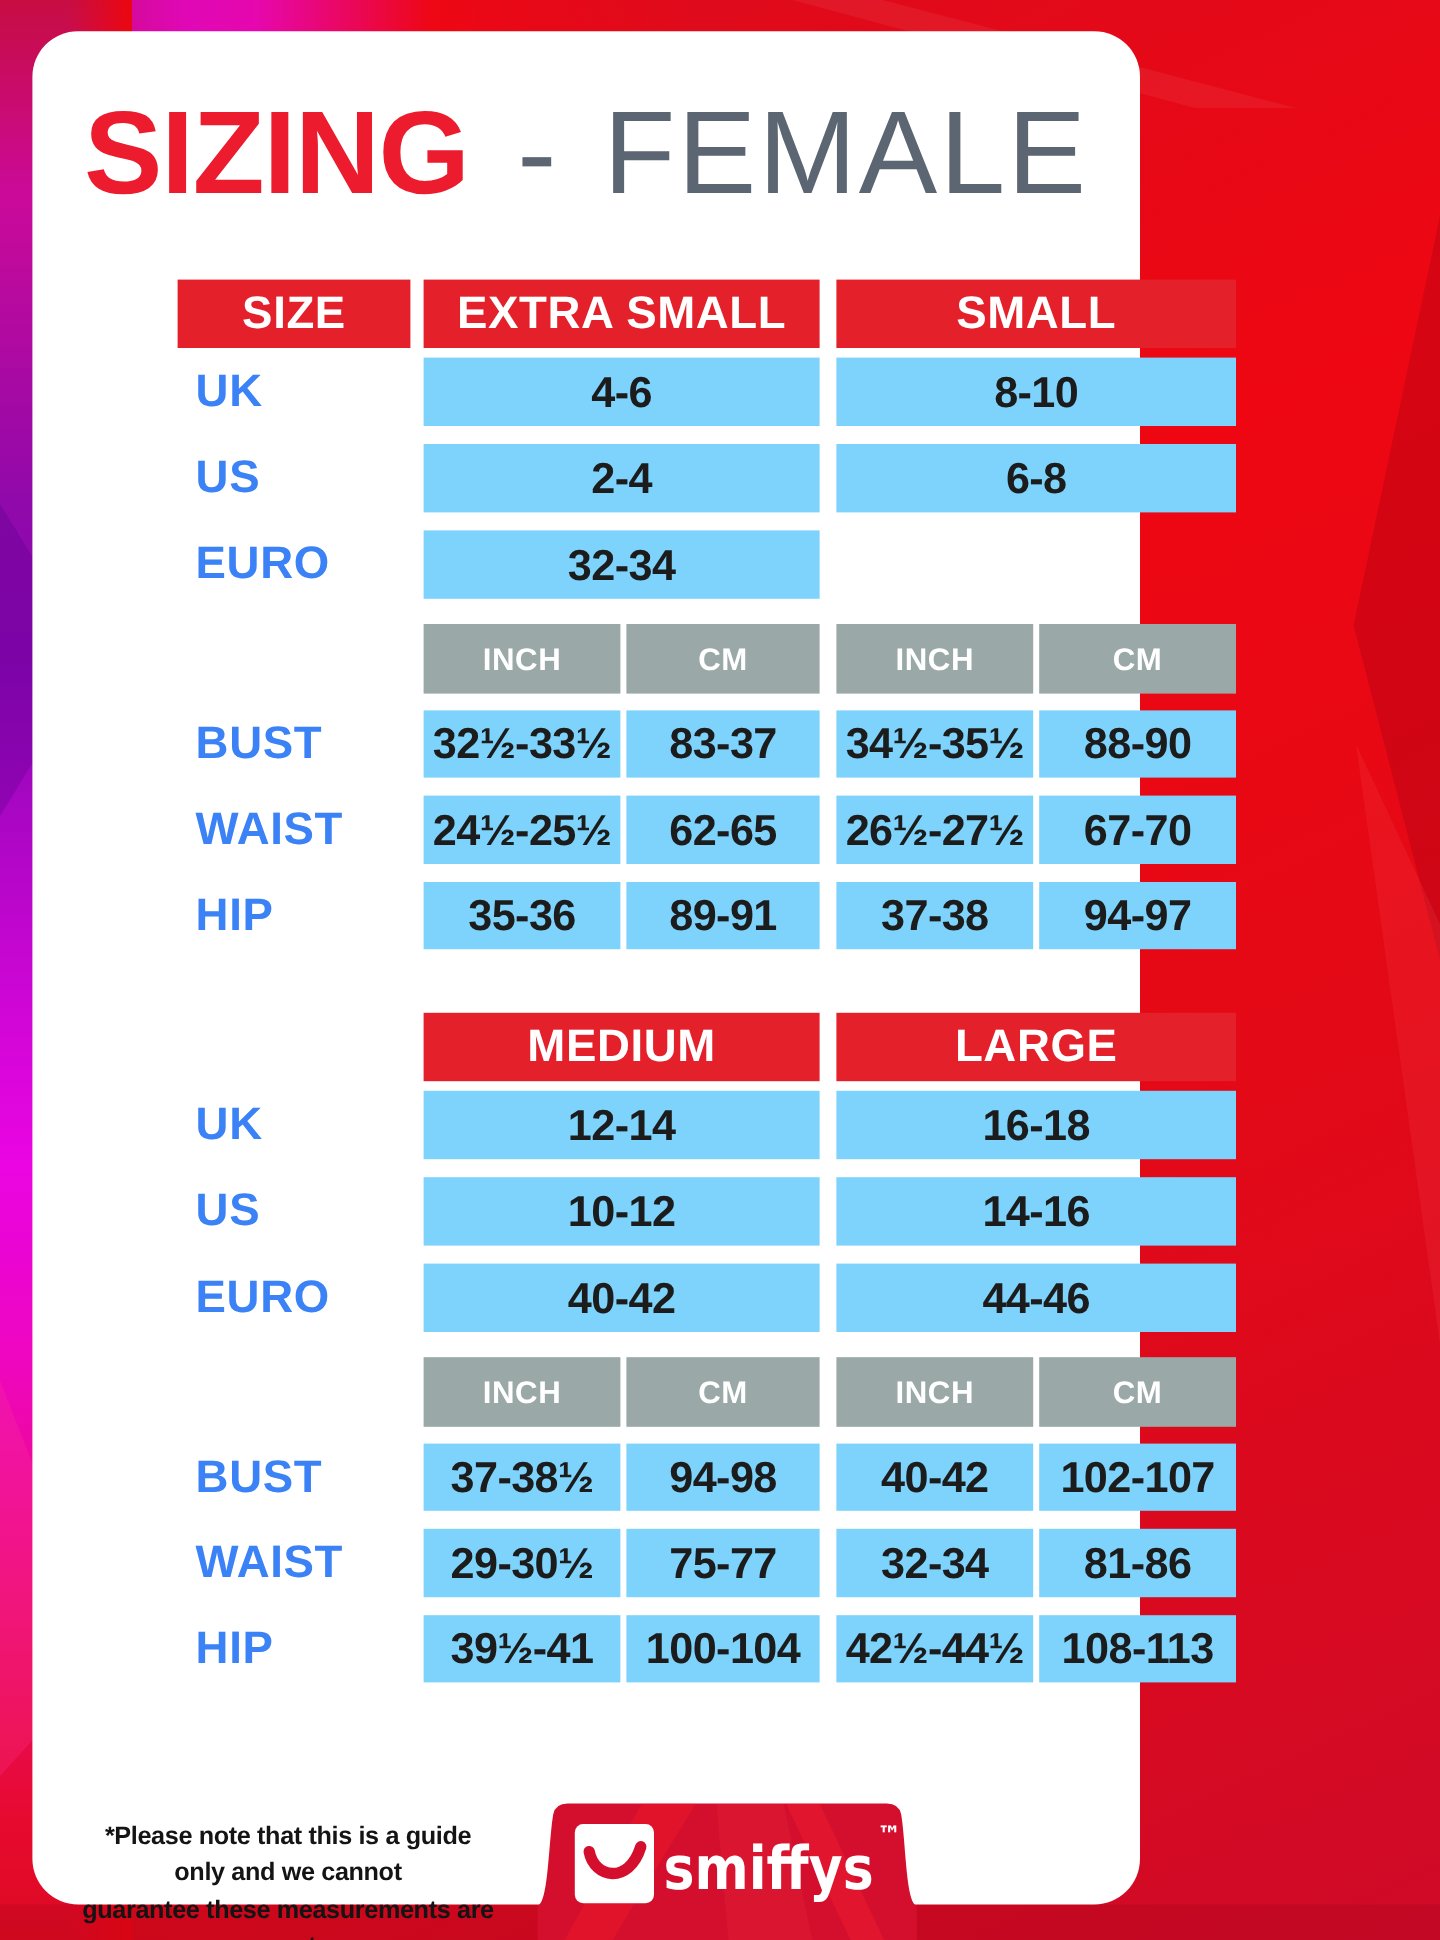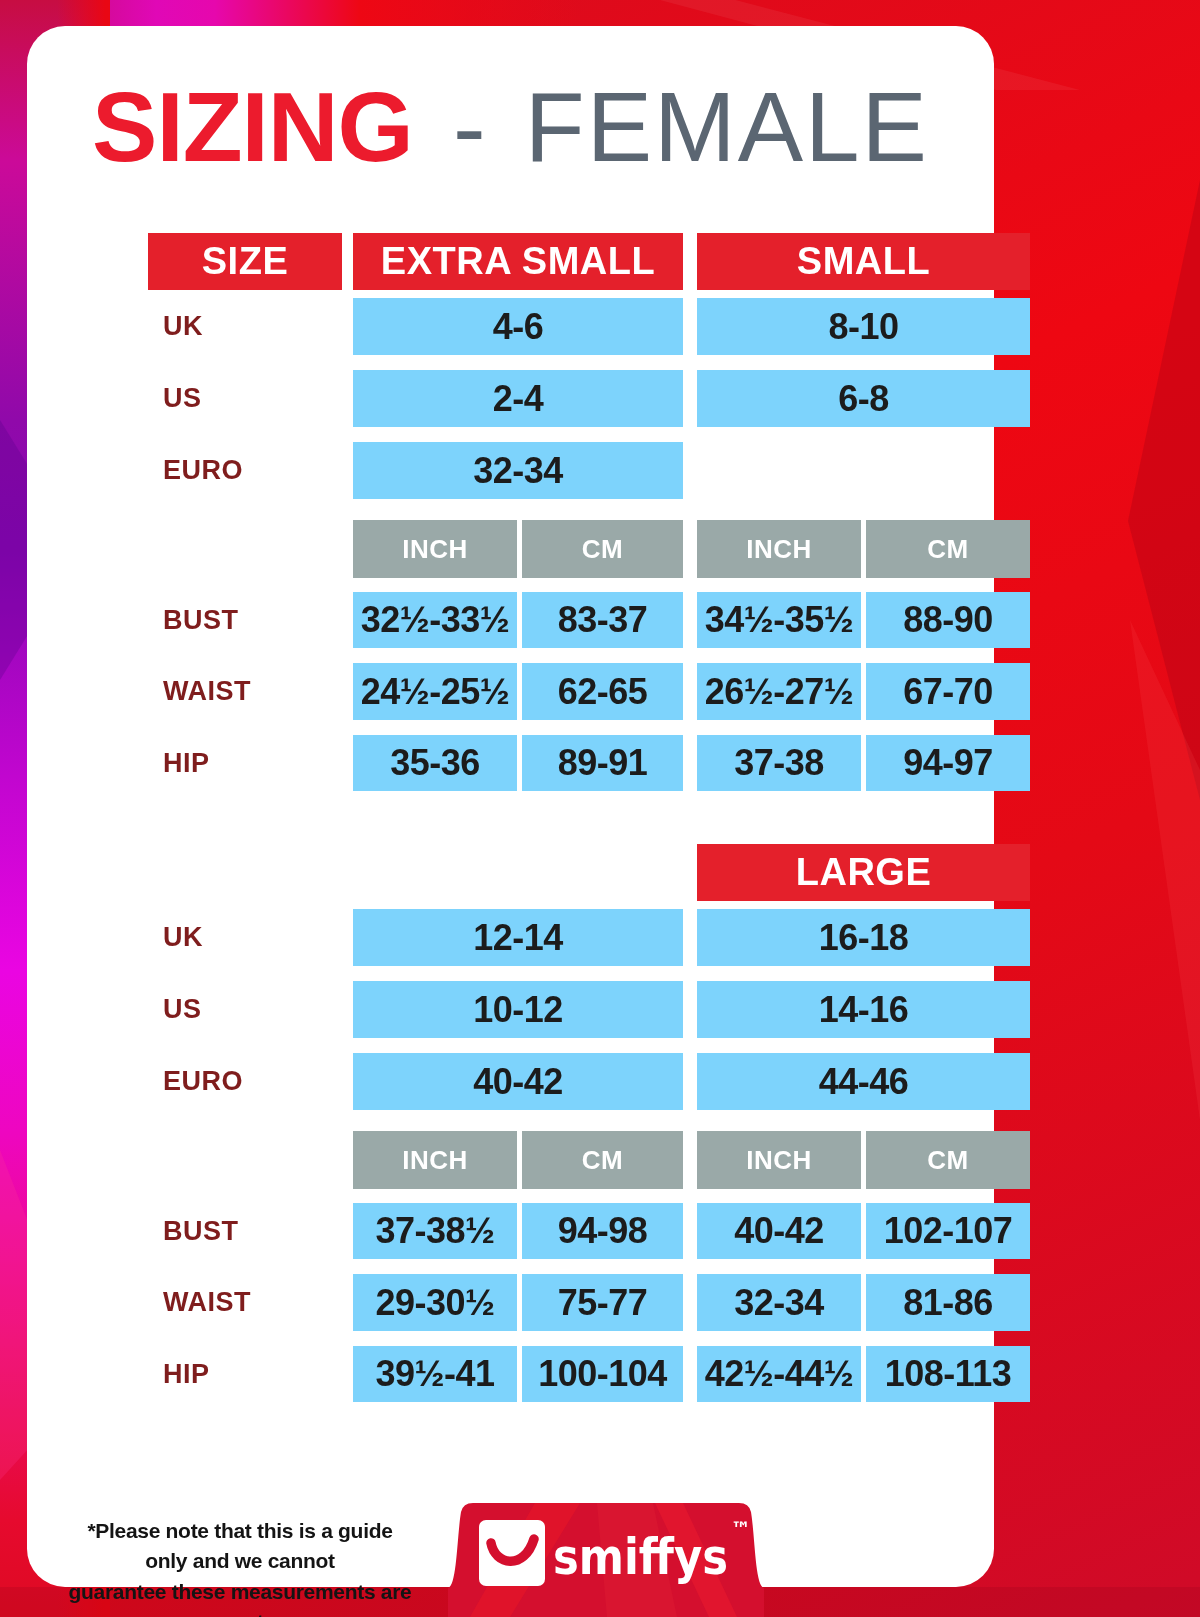--- a/index.html
+++ b/index.html
@@ -16,36 +16,36 @@
     background:linear-gradient(to right,rgba(233,7,20,0) 52%,rgba(233,7,20,1) 96%);}
   .facet{position:absolute;}
   .f1{right:0;top:180px;width:90px;height:620px;background:rgba(150,0,22,.28);clip-path:polygon(100% 0,20% 55%,100% 100%);}
   .f2{right:0;top:620px;width:70px;height:500px;background:rgba(255,90,90,.14);clip-path:polygon(0 0,100% 30%,100% 100%);}
   .f3{left:0;top:420px;width:80px;height:260px;background:rgba(90,0,140,.30);clip-path:polygon(0 0,100% 50%,0 100%);}
   .f4{left:0;top:1150px;width:90px;height:330px;background:rgba(255,60,150,.22);clip-path:polygon(0 0,100% 70%,0 100%);}
   .f5{right:120px;top:0;width:420px;height:90px;background:rgba(255,255,255,.06);clip-path:polygon(0 0,18% 0,100% 100%,80% 100%);}
   .f6{left:0;bottom:0;width:1200px;height:30px;background:rgba(120,0,20,.15);}
 
   
-  .card{position:absolute;left:27px;top:26px;width:923px;height:1561px;background:#ffffff;border-radius:38px;padding-left:44px;}
+  .card{position:absolute;left:27px;top:26px;width:923px;height:1561px;background:#ffffff;border-radius:38px;}
 
   .title{position:absolute;top:52px;left:0;width:100%;text-align:center;font-size:98px;line-height:1;letter-spacing:-1px;white-space:nowrap;}
   .title .t-red{color:#ec1b2d;font-weight:700;}
   .title .t-sep{color:#5b6672;font-weight:400;margin:0 14px;}
   .title .t-gray{color:#5b6672;font-weight:400;letter-spacing:2px;}
 
   
   .tbl{position:absolute;left:121px;width:882px;height:558px;display:grid;
        grid-template-columns:194px 11px 164px 5px 161px 14px 164px 5px 164px;
        grid-template-rows:57px 8px 57px 15px 57px 15px 57px 21px 58px 14px 56px 15px 57px 15px 56px;text-align:center;}
   .s1{top:207px;}
   .s2{top:818px;}
   .cell{display:flex;align-items:center;justify-content:center;}
   .rh{background:#e4202b;color:#ffffff;font-weight:700;font-size:38px;letter-spacing:.5px;}
-  .lbl{color:#7f1d1d;font-weight:700;font-size:27px;justify-content:flex-start;padding-left:15px;letter-spacing:.5px;}
+  .lbl{color:#3b82f6;font-weight:700;font-size:38px;justify-content:flex-start;padding-left:15px;letter-spacing:.5px;}
   .val{background:#7dd3fc;color:#1c1c1c;font-weight:700;font-size:36px;letter-spacing:-.5px;}
   .unit{background:#9aa9a8;color:#ffffff;font-weight:700;font-size:26px;letter-spacing:.5px;}
   .cA{grid-column:1;}
   .sp1{grid-column:3 / span 3;}
   .sp2{grid-column:7 / span 3;}
   .u1{grid-column:3;} .u2{grid-column:5;} .u3{grid-column:7;} .u4{grid-column:9;}
   .r1{grid-row:1;} .r3{grid-row:3;} .r5{grid-row:5;} .r7{grid-row:7;}
   .r9{grid-row:9;} .r11{grid-row:11;} .r13{grid-row:13;} .r15{grid-row:15;}
 
   
@@ -111,20 +111,21 @@
       <div class="cell val u4 r13">67-70</div>
 
       <div class="cell lbl cA r15">HIP</div>
       <div class="cell val u1 r15">35-36</div>
       <div class="cell val u2 r15">89-91</div>
       <div class="cell val u3 r15">37-38</div>
       <div class="cell val u4 r15">94-97</div>
     </div>
 
     <div class="tbl s2">
+      <div class="cell rh sp1 r1">MEDIUM</div>
       <div class="cell rh sp2 r1">LARGE</div>
 
       <div class="cell lbl cA r3">UK</div>
       <div class="cell val sp1 r3">12-14</div>
       <div class="cell val sp2 r3">16-18</div>
 
       <div class="cell lbl cA r5">US</div>
       <div class="cell val sp1 r5">10-12</div>
       <div class="cell val sp2 r5">14-16</div>
 

